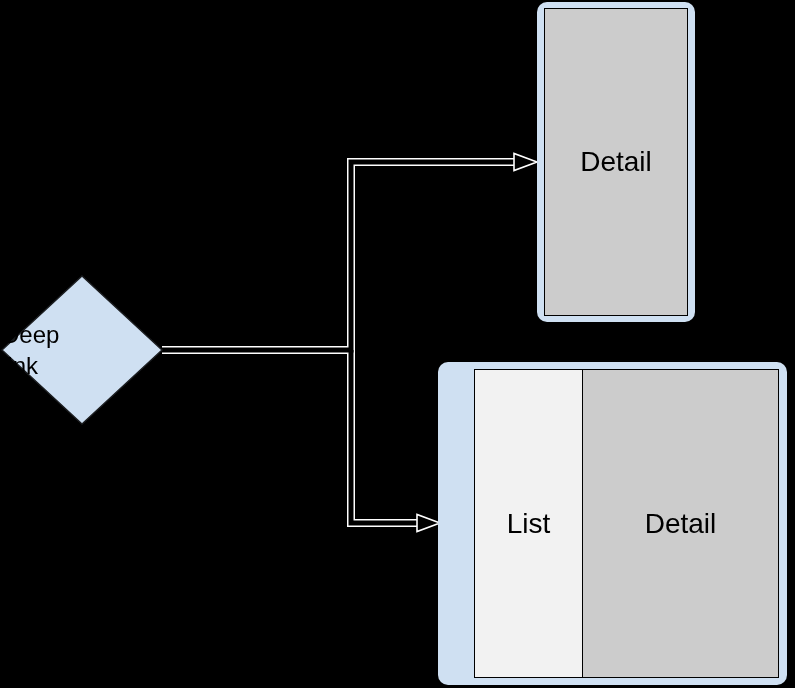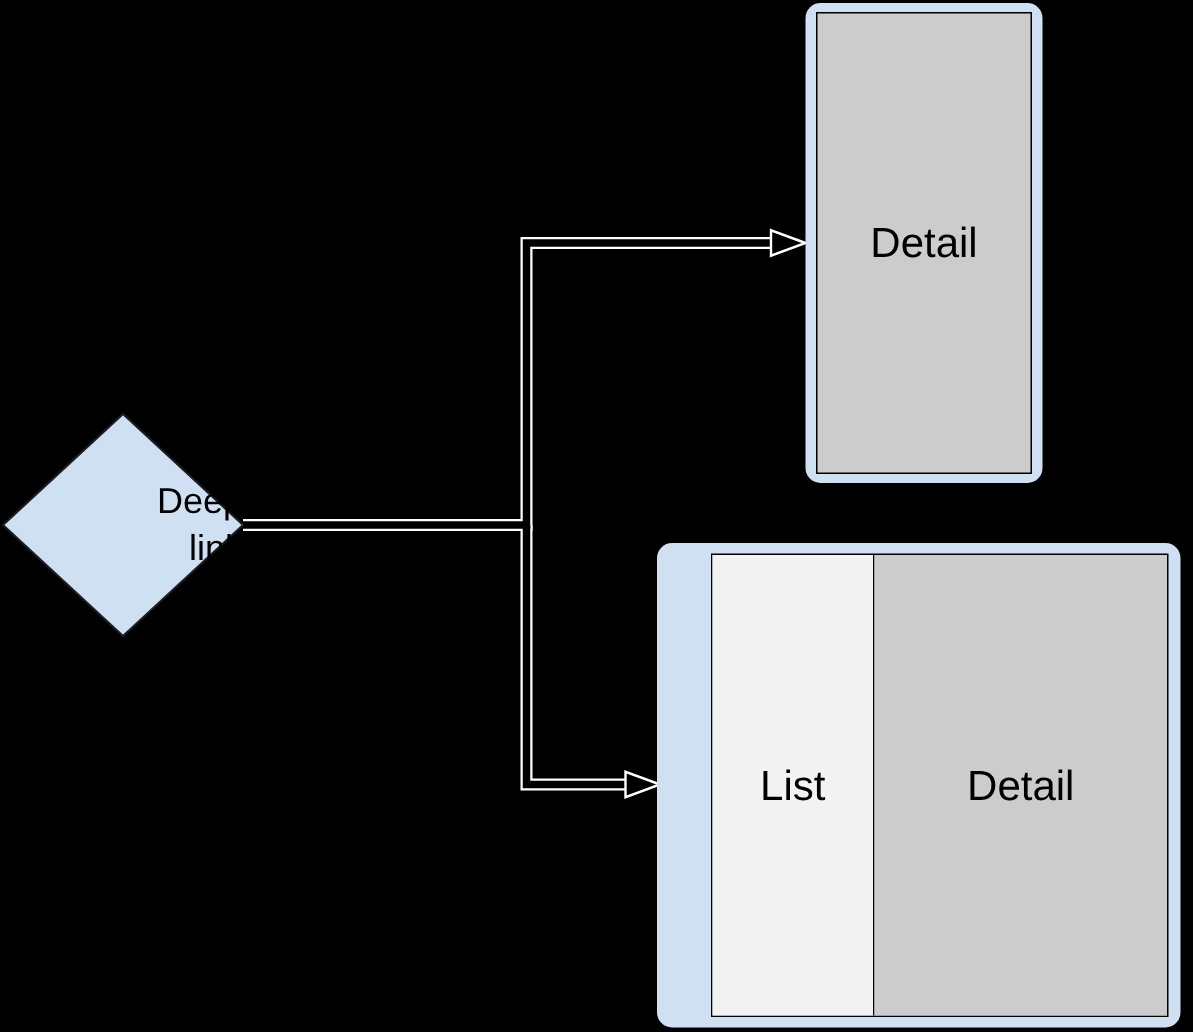--- a/index.html
+++ b/index.html
@@ -29,21 +29,21 @@
   .diamond   { stroke-width: 1.4; }
 
   .diamond-label {
     position: absolute;
     left: 2px;
     top: 276px;
     width: 160px;
     height: 148px;
     display: flex;
     flex-direction: column;
-    align-items: flex-end;
+    align-items: flex-start;
     justify-content: center;
     font-size: 24px;
     line-height: 31px;
     text-align: center;
   }
 
   .screen {
     position: absolute;
     border-radius: 10px;
     box-sizing: border-box;

